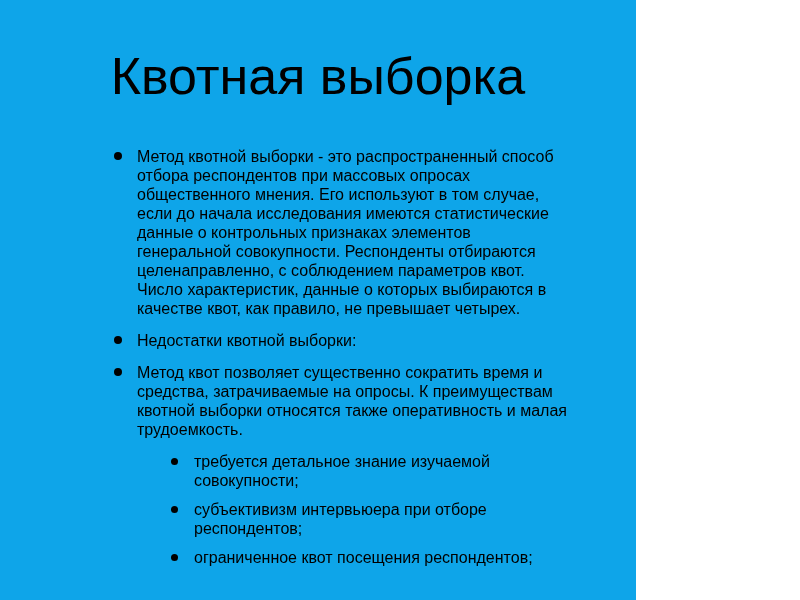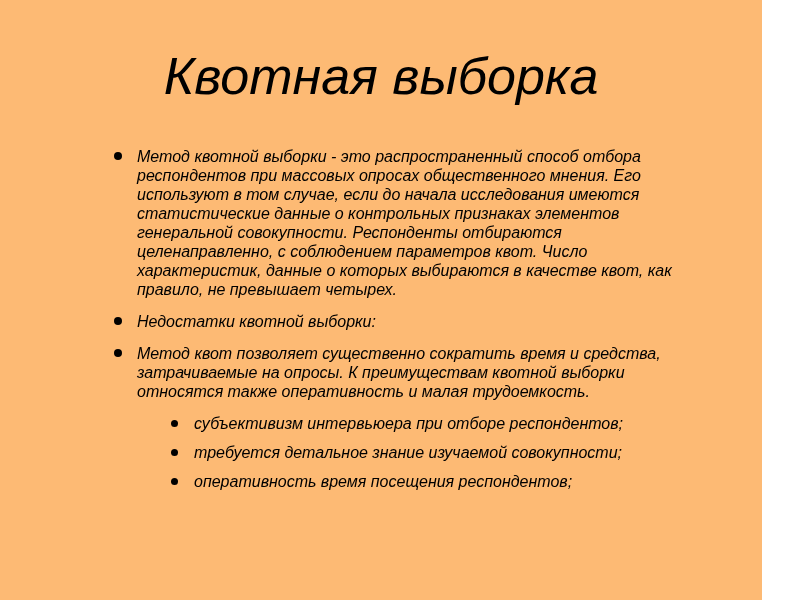--- a/index.html
+++ b/index.html
@@ -9,25 +9,24 @@
   }
   body {
     width: 800px;
     height: 600px;
     font-family: "Liberation Sans", sans-serif;
     color: #000000;
     overflow: hidden;
   }
   .slide {
     position: relative;
-    width: 762px;
+    width: 636px;
     height: 600px;
-    background: #fdba74;
+    background: #0ea5e9;
     box-sizing: border-box;
-    font-style: italic;
   }
   .slide-title {
     margin: 0;
     padding-top: 48px;
     text-align: center;
     font-size: 52px;
     font-weight: 400;
     letter-spacing: 0px;
     line-height: 1.1;
     color: #000000;
@@ -87,30 +86,30 @@
       <span class="txt">Недостатки квотной выборки:</span>
     </li>
 
     <li class="bullet l1">
       <span class="dot d1"></span>
       <span class="txt">Метод квот позволяет существенно сократить время и средства, затрачиваемые на опросы. К преимуществам квотной выборки относятся также оперативность и малая трудоемкость.</span>
     </li>
 
     <li class="bullet l2">
       <span class="dot d2"></span>
+      <span class="txt">требуется детальное знание изучаемой совокупности;</span>
+    </li>
+
+    <li class="bullet l2">
+      <span class="dot d2"></span>
       <span class="txt">субъективизм интервьюера при отборе респондентов;</span>
     </li>
 
     <li class="bullet l2">
       <span class="dot d2"></span>
-      <span class="txt">требуется детальное знание изучаемой совокупности;</span>
-    </li>
-
-    <li class="bullet l2">
-      <span class="dot d2"></span>
-      <span class="txt">оперативность время посещения респондентов;</span>
+      <span class="txt">ограниченное квот посещения респондентов;</span>
     </li>
 
 
 
   </ul>
 
 </div>
 
 </body></html>

